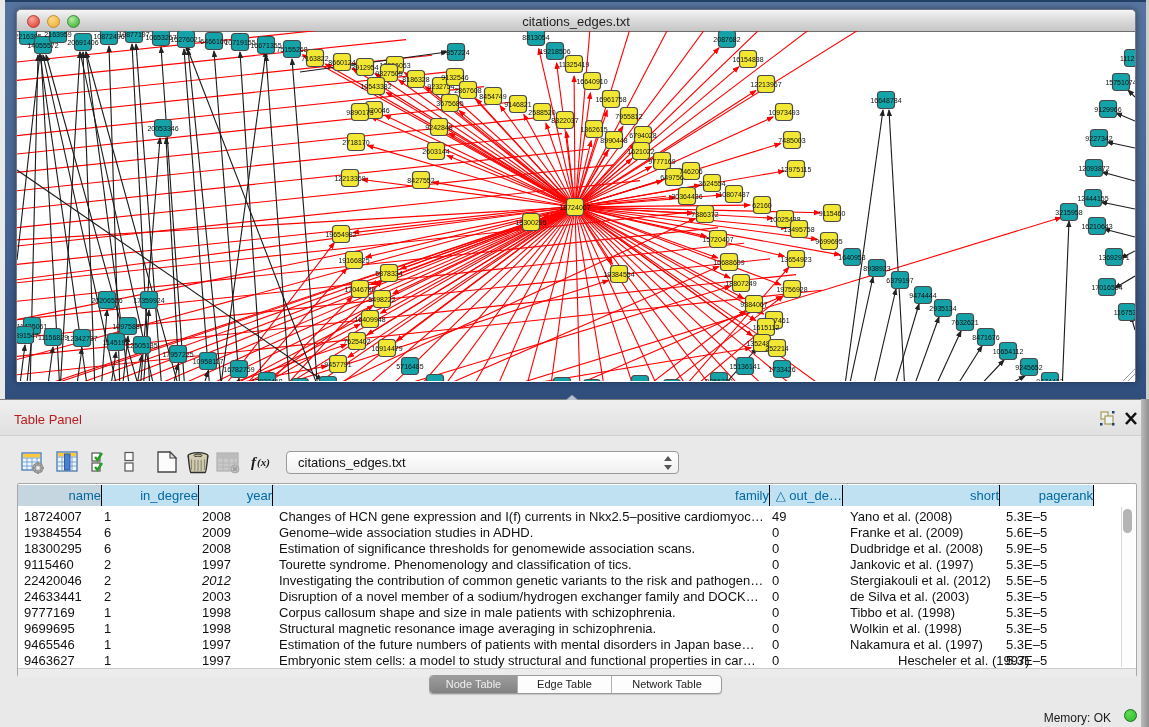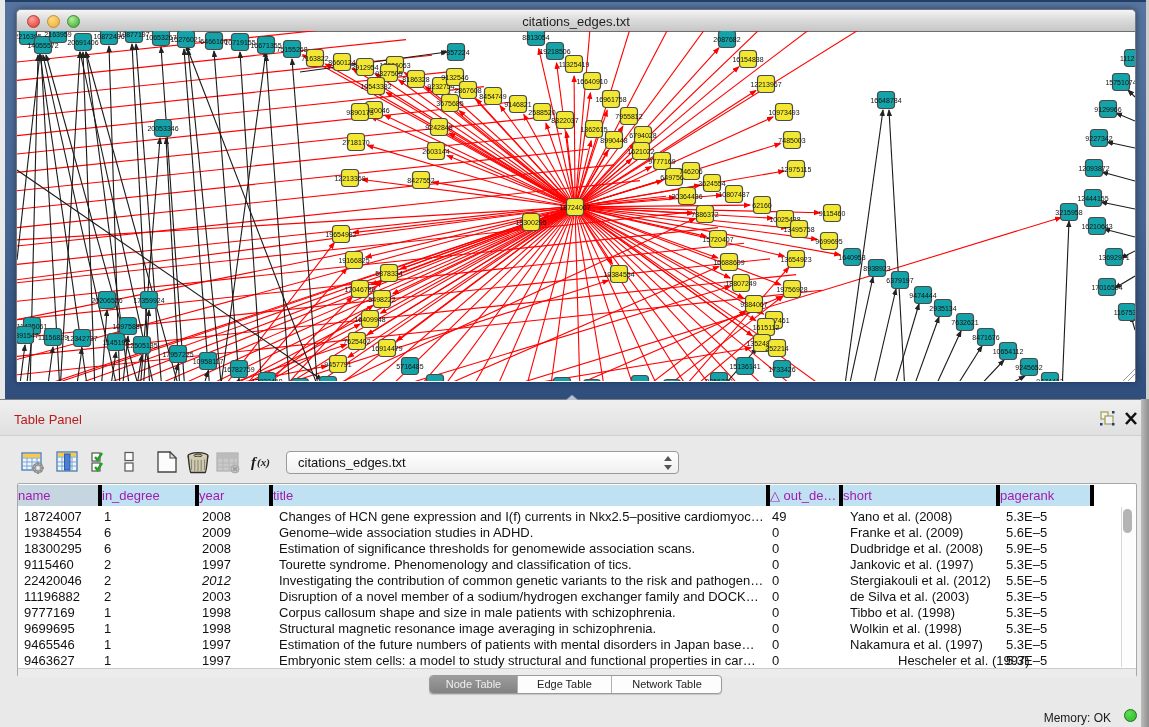--- a/index.html
+++ b/index.html
@@ -19,22 +19,22 @@
 .light { top:5px; width:13px; height:13px; border-radius:50%; }
 #canvas { left:0; top:23px; width:1118px; height:349px; background:#fff; overflow:hidden; }
 
 #panel { left:0; top:399px; width:1141px; height:328px; background:#e9e9e9; border-top:1px solid #7e7e7e; }
 #phead { left:0; top:400px; width:1141px; height:36px;
   background:linear-gradient(#efefef,#e0e0e0); border-bottom:1px solid #cfcfcf; }
 #ptitle { left:14px; top:11px; font-size:13px; color:#b91c1c; }
 #rstrip { right:0; top:399px; width:8px; height:328px; background:linear-gradient(90deg,#bdbdbd,#8e8e8e); }
 #tbox { left:17px; top:483px; width:1120px; height:194px; background:#fff;
   border:1px solid #a8a8a8; border-radius:2px; }
-.hcell { top:485px; height:21px; background:#bfe1f1; border-right:4px solid #000000;
-  font-size:13px; color:#a21caf; text-align:left; line-height:21px; position:absolute; }
+.hcell { top:485px; height:21px; background:#bfe1f1; border-right:1px solid #000000;
+  font-size:13px; color:#0369a1; text-align:right; line-height:21px; position:absolute; }
 .trow { position:absolute; height:16px; width:1100px; font-size:13px; color:#111; }
 .trow span { position:absolute; white-space:nowrap; overflow:hidden; line-height:16px; }
 #vscroll { left:1121px; top:507px; width:14px; height:160px; background:#fdfdfd; border-left:1px solid #d8d8d8; }
 #vthumb { left:1123px; top:509px; width:9px; height:24px; background:#b4b4b4; border-radius:5px; }
 #hscroll { left:18px; top:668px; width:1118px; height:9px; background:#ececec; border-top:1px solid #cccccc; }
 
 #tabs { left:429px; top:675px; width:293px; height:19px; border:1px solid #9b9b9b; border-radius:4px;
   background:#fdfdfd; box-shadow:0 1px 1px rgba(0,0,0,.15); font-size:11px; }
 .tabseg { position:absolute; top:0; height:17px; line-height:17px; text-align:center; color:#222; }
 #seg1 { left:0; width:87px; background:linear-gradient(#9c9c9c,#828282); color:#efefef; border-radius:3px 0 0 3px; }
@@ -610,21 +610,21 @@
 <div class="abs" style="left:298px;top:455px;font-size:13px;color:#111;">citations_edges.txt</div>
 <svg class="abs" style="left:662px;top:455px;" width="12" height="16">
 <path d="M6,1 L10,6 L2,6 z" fill="#555"></path>
     <path d="M6,15 L10,10 L2,10 z" fill="#555"></path>
 </svg>
 
 <div class="abs" id="tbox"></div>
 <div class="hcell" style="left:18px;width:84px;background:#c5d6e0;">name</div>
 <div class="hcell" style="left:102px;width:97px;">in_degree</div>
 <div class="hcell" style="left:199px;width:74px;">year</div>
-<div class="hcell" style="left:273px;width:497px;">title</div>
+<div class="hcell" style="left:273px;width:497px;">family</div>
 <div class="hcell" style="left:770px;width:73px;">△ out_de…</div>
 <div class="hcell" style="left:843px;width:157px;">short</div>
 <div class="hcell" style="left:1000px;width:94px;">pagerank</div>
 <div class="trow" style="top:509px;">
 <span style="left:24px;">18724007</span>
     <span style="left:104px;">1</span>
     <span style="left:202px;">2008</span>
 <span style="left:279px;width:486px;">Changes of HCN gene expression and I(f) currents in Nkx2.5–positive cardiomyoc…</span>
     <span style="left:772px;">49</span>
     <span style="left:850px;">Yano et al. (2008)</span>
@@ -660,21 +660,21 @@
 <div class="trow" style="top:573px;">
 <span style="left:24px;">22420046</span>
     <span style="left:104px;">2</span>
     <span style="left:202px;font-style:italic;">2012</span>
 <span style="left:279px;width:486px;">Investigating the contribution of common genetic variants to the risk and pathogen…</span>
     <span style="left:772px;">0</span>
     <span style="left:850px;">Stergiakouli et al. (2012)</span>
 <span style="left:1006px;">5.5E–5</span>
   </div>
 <div class="trow" style="top:589px;">
-<span style="left:24px;">11196882</span>
+<span style="left:24px;">24633441</span>
     <span style="left:104px;">2</span>
     <span style="left:202px;">2003</span>
 <span style="left:279px;width:486px;">Disruption of a novel member of a sodium/hydrogen exchanger family and DOCK…</span>
     <span style="left:772px;">0</span>
     <span style="left:850px;">de Silva et al. (2003)</span>
 <span style="left:1006px;">5.3E–5</span>
   </div>
 <div class="trow" style="top:605px;">
 <span style="left:24px;">9777169</span>
     <span style="left:104px;">1</span>

